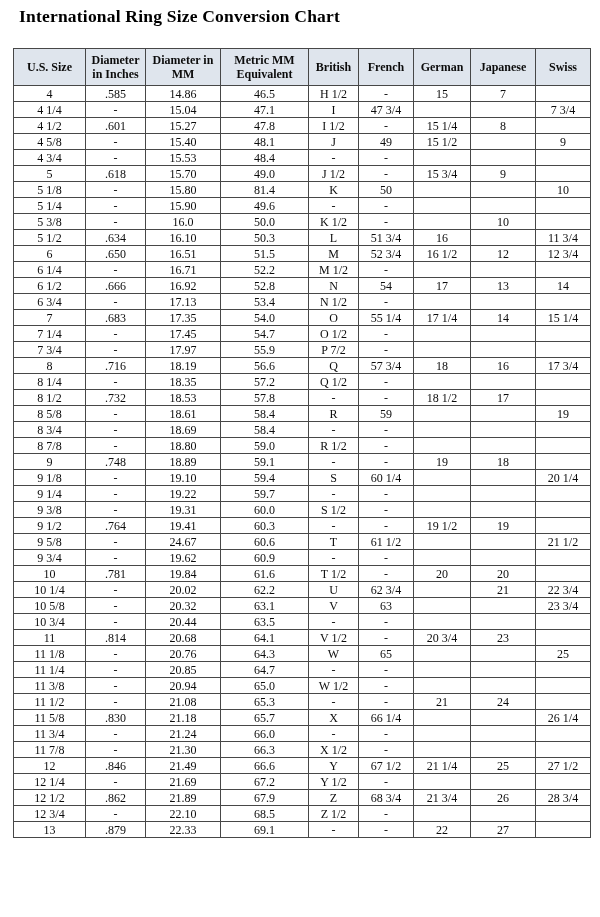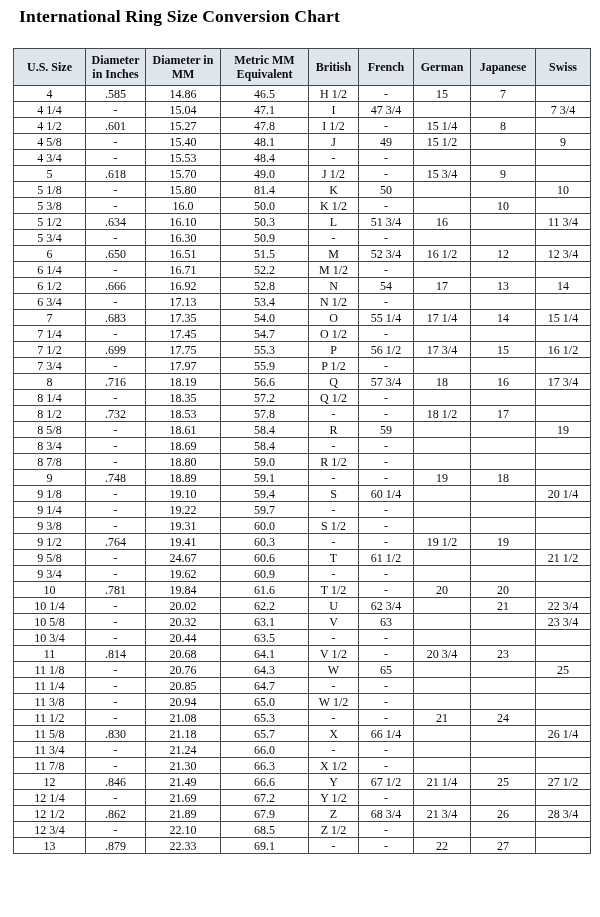--- a/index.html
+++ b/index.html
@@ -164,51 +164,51 @@
         <td>-</td>
         <td>15.80</td>
         <td>81.4</td>
         <td>K</td>
         <td>50</td>
         <td></td>
         <td></td>
         <td>10</td>
       </tr>
       <tr>
+        <td>5 1/4</td>
+        <td>-</td>
+        <td>15.90</td>
+        <td>49.6</td>
+        <td>-</td>
+        <td>-</td>
+        <td></td>
+        <td></td>
+        <td></td>
+      </tr>
+      <tr>
         <td>5 3/8</td>
         <td>-</td>
         <td>16.0</td>
         <td>50.0</td>
         <td>K 1/2</td>
         <td>-</td>
         <td></td>
         <td>10</td>
         <td></td>
       </tr>
       <tr>
         <td>5 1/2</td>
         <td>.634</td>
         <td>16.10</td>
         <td>50.3</td>
         <td>L</td>
         <td>51 3/4</td>
         <td>16</td>
         <td></td>
         <td>11 3/4</td>
-      </tr>
-      <tr>
-        <td>5 3/4</td>
-        <td>-</td>
-        <td>16.30</td>
-        <td>50.9</td>
-        <td>-</td>
-        <td>-</td>
-        <td></td>
-        <td></td>
-        <td></td>
       </tr>
       <tr>
         <td>6</td>
         <td>.650</td>
         <td>16.51</td>
         <td>51.5</td>
         <td>M</td>
         <td>52 3/4</td>
         <td>16 1/2</td>
         <td>12</td>
@@ -263,36 +263,25 @@
         <td>-</td>
         <td>17.45</td>
         <td>54.7</td>
         <td>O 1/2</td>
         <td>-</td>
         <td></td>
         <td></td>
         <td></td>
       </tr>
       <tr>
-        <td>7 1/2</td>
-        <td>.699</td>
-        <td>17.75</td>
-        <td>55.3</td>
-        <td>P</td>
-        <td>56 1/2</td>
-        <td>17 3/4</td>
-        <td>15</td>
-        <td>16 1/2</td>
-      </tr>
-      <tr>
         <td>7 3/4</td>
         <td>-</td>
         <td>17.97</td>
         <td>55.9</td>
-        <td>P 1/2</td>
+        <td>P 7/2</td>
         <td>-</td>
         <td></td>
         <td></td>
         <td></td>
       </tr>
       <tr>
         <td>8</td>
         <td>.716</td>
         <td>18.19</td>
         <td>56.6</td>

